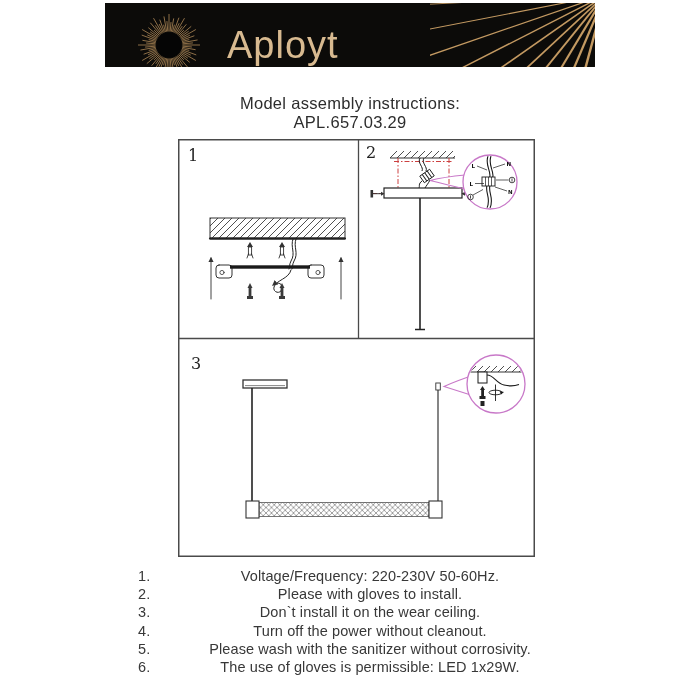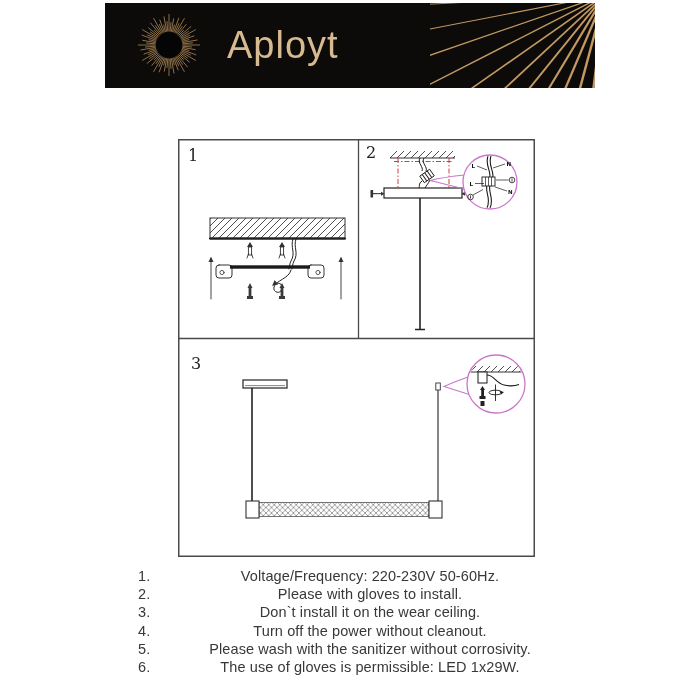--- a/index.html
+++ b/index.html
@@ -1,20 +1,20 @@
 <!DOCTYPE html>
 <html style="--banner-bg: #0c0b09; --gold-text: #d8ba90; --pink: #c878c8; --red: #cc4040;"><head>
 <meta charset="utf-8">
 <style>
   html,body{margin:0;padding:0;background:#ffffff;}
   .page{position:relative;width:700px;height:700px;background:#ffffff;overflow:hidden;
         font-family:"Liberation Sans",sans-serif;color:#333;}
 
   
-  .banner{position:absolute;left:105px;top:3px;width:490px;height:85px;
+  .banner{position:absolute;left:105px;top:3px;width:490px;height:64px;
           background:var(--banner-bg,#0c0b09);overflow:hidden;}
   .sunburst{position:absolute;left:24px;top:2px;width:80px;height:80px;}
   .brand{position:absolute;left:122px;top:0;height:85px;display:flex;align-items:center;
          font-size:38px;letter-spacing:1px;font-weight:400;color:var(--gold-text,#d8ba90);}
   .fan{position:absolute;right:0;top:0;width:165px;height:85px;}
 
   
   .title-block{position:absolute;left:0;top:94px;width:700px;text-align:center;
                font-size:16.5px;font-weight:500;color:#2d2d2d;line-height:19px;letter-spacing:.3px;}
 
@@ -126,20 +126,24 @@
           <line x1="175" y1="-8" x2="-29.779036453367723" y2="182.9595408174996" stroke="#c49a62" stroke-width="1.75"></line>
           <line x1="175" y1="-8" x2="-54.36257240091763" y2="152.601402178293" stroke="#c49a62" stroke-width="1.58"></line>
           <line x1="175" y1="-8" x2="-74.48182677274298" y2="119.11733992707312" stroke="#c49a62" stroke-width="1.41"></line>
           <line x1="175" y1="-8" x2="-89.74520116780866" y2="83.15908324800397" stroke="#c49a62" stroke-width="1.24"></line>
           <line x1="175" y1="-8" x2="-99.85561136534591" y2="45.42651870543259" stroke="#c49a62" stroke-width="1.07"></line>
           <line x1="175" y1="-8" x2="-104.61626973128068" y2="6.654067748024266" stroke="#c49a62" stroke-width="0.90"></line>
         </g>
     </svg>
   </div>
 
+  <div class="title-block">
+    <div>Model assembly instructions:</div>
+    <div>APL.657.03.29</div>
+  </div>
 
   <svg class="diagram" viewBox="0 0 357 418">
     <defs>
       <pattern id="hatch" width="7" height="7" patternUnits="userSpaceOnUse">
         <path d="M0,7 L7,0" stroke="#3c3c3c" stroke-width="0.9" fill="none"></path>
       </pattern>
       <pattern id="mesh" width="5.5" height="5.5" patternUnits="userSpaceOnUse">
         <path d="M0,0 L5.5,5.5 M5.5,0 L0,5.5" stroke="#555" stroke-width="0.55" fill="none"></path>
       </pattern>
       <marker id="ah" viewBox="0 0 10 10" refX="8" refY="5" markerWidth="5.5" markerHeight="5.5" orient="auto">

